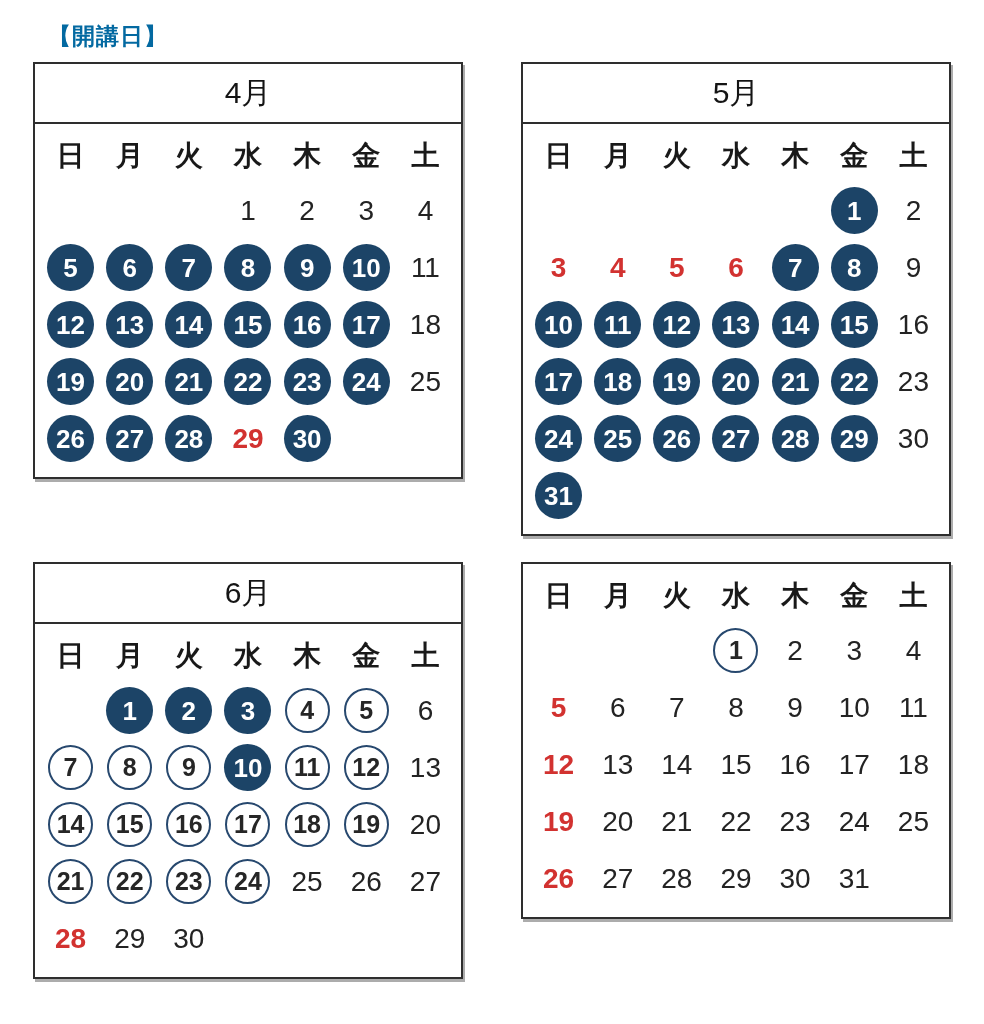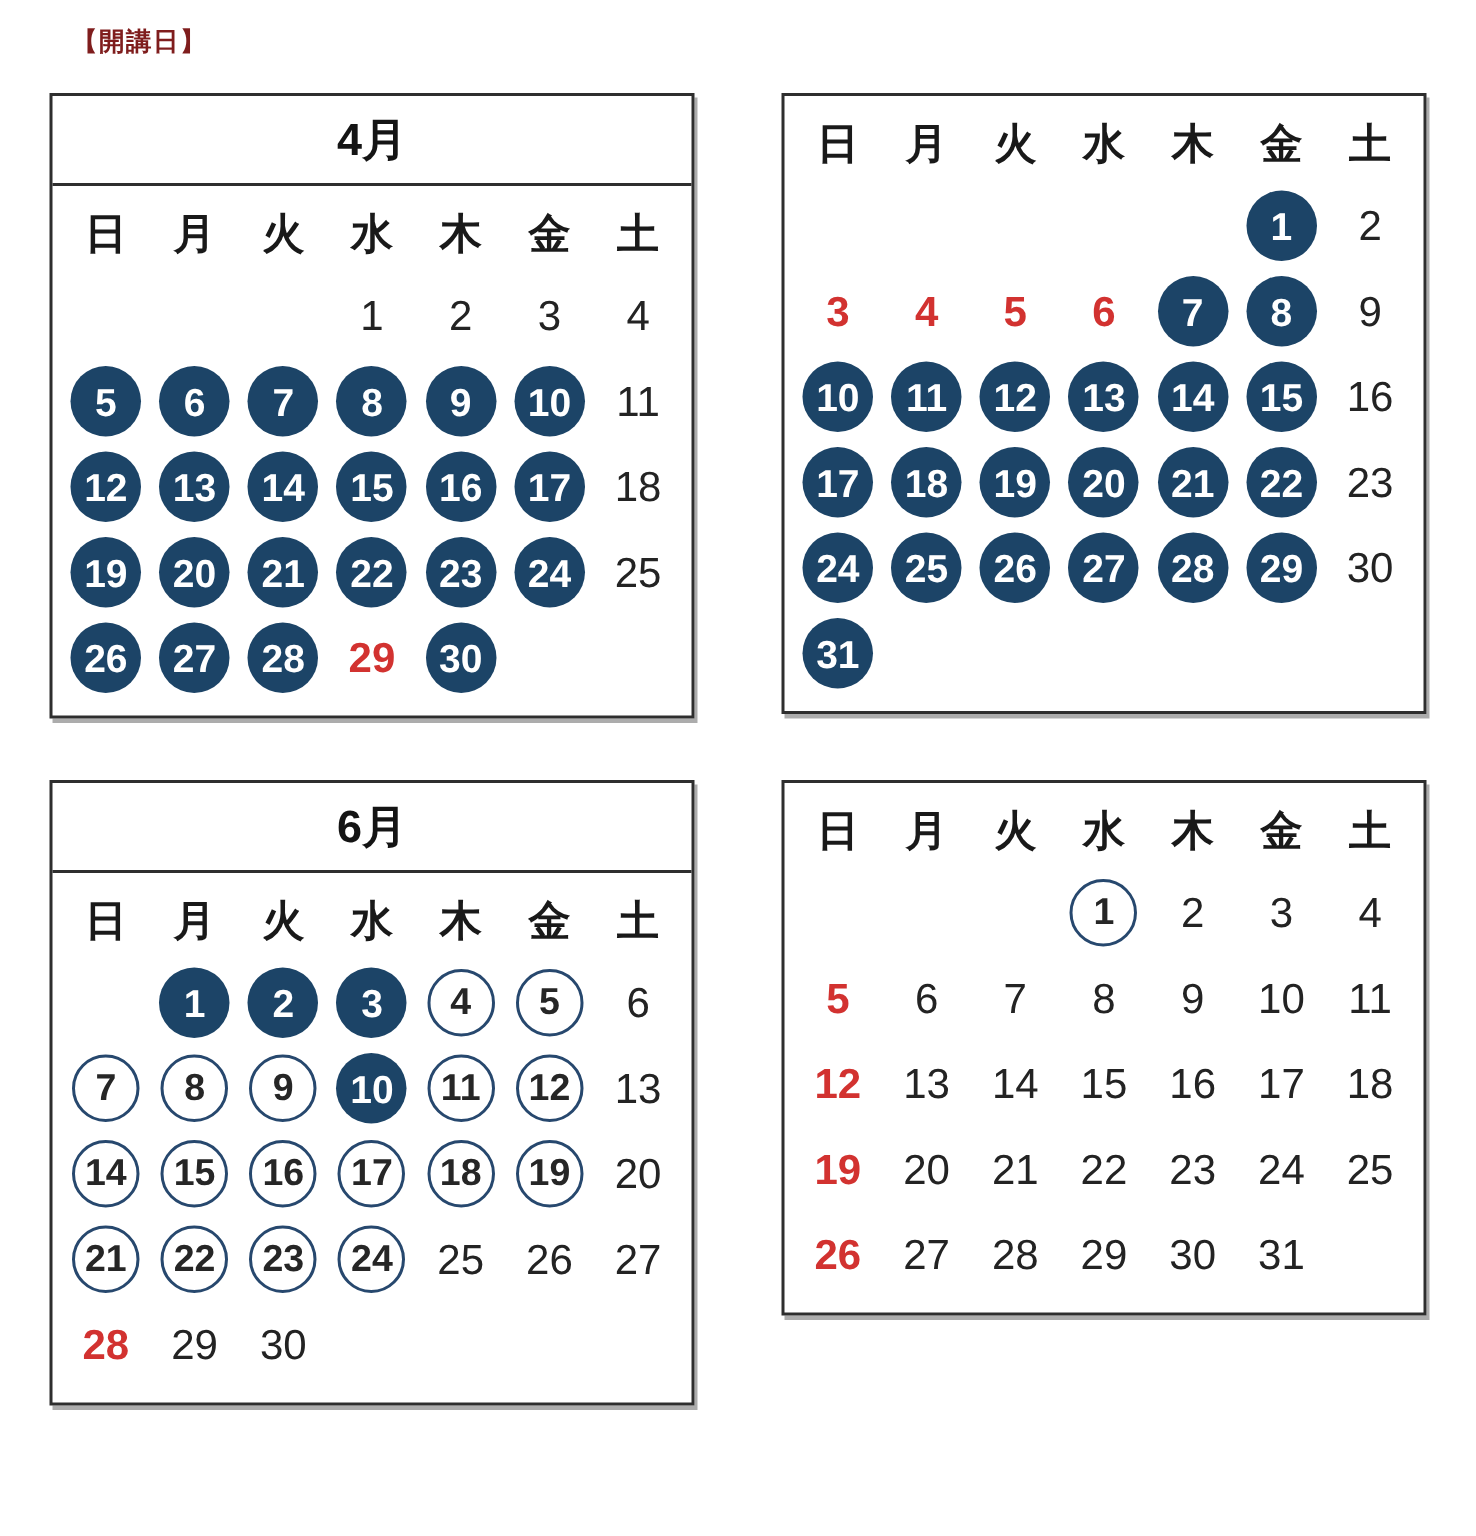--- a/index.html
+++ b/index.html
@@ -14,51 +14,51 @@
   .page {
     box-sizing: border-box;
     width: 984px;
     height: 1024px;
     padding: 16px 33px 0 33px;
   }
   .header {
     height: 40px;
     padding-left: 15px;
     display: flex;
-    align-items: flex-start;
+    align-items: center;
     gap: 24px;
-    font-size: 17px;
+    font-size: 23px;
     font-weight: bold;
-    color: #7f1d1d;
+    color: #0369a1;
     letter-spacing: 1px;
   }
   .cal-row {
     display: flex;
     gap: 58px;
     align-items: flex-start;
     margin-top: 6px;
   }
   .cal-row.second {
-    margin-top: 41px;
+    margin-top: 26px;
   }
   .calendar {
     box-sizing: border-box;
     width: 430px;
     background: #ffffff;
     border: 2px solid var(--border, #2e2e2e);
     box-shadow: 2px 3px 0 rgba(70, 70, 70, 0.45);
   }
   .cal-title {
     height: 58px;
     border-bottom: 2px solid var(--border, #2e2e2e);
     display: flex;
     align-items: center;
     justify-content: center;
     font-size: 30px;
-    font-weight: 700;
+    font-weight: 400;
     color: #141414;
   }
   .grid {
     display: grid;
     grid-template-columns: repeat(7, 1fr);
     grid-template-rows: 52px;
     grid-auto-rows: 57px;
     align-items: center;
     justify-items: center;
     padding: 6px 6px 10px 6px;
@@ -197,20 +197,21 @@
           <div>
             <span class="day filled">28</span>
           </div>
           <div><span class="day red">29</span></div>
           <div>
             <span class="day filled">30</span>
           </div>
         </div>
     </div>
     <div class="calendar">
+      <div class="cal-title">5月</div>
       <div class="grid">
           <div class="wd">日</div>
           <div class="wd">月</div>
           <div class="wd">火</div>
           <div class="wd">水</div>
           <div class="wd">木</div>
           <div class="wd">金</div>
           <div class="wd">土</div>
           <div></div>
           <div></div>

